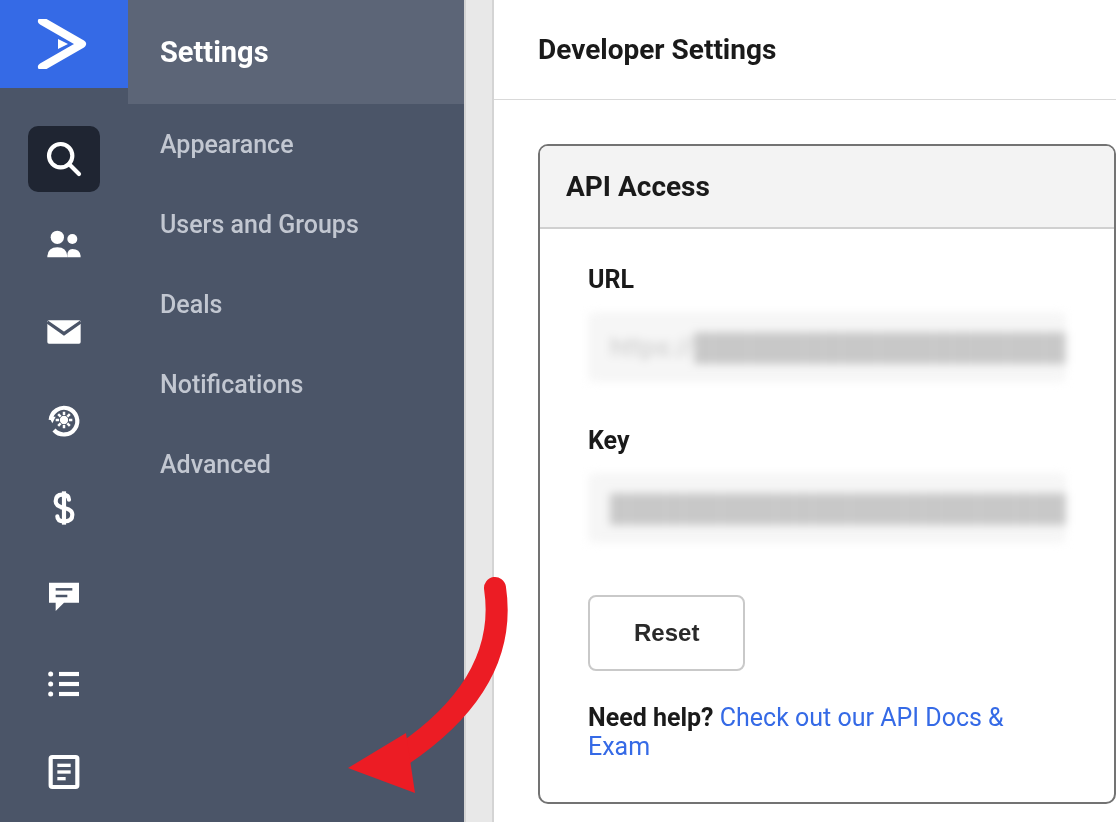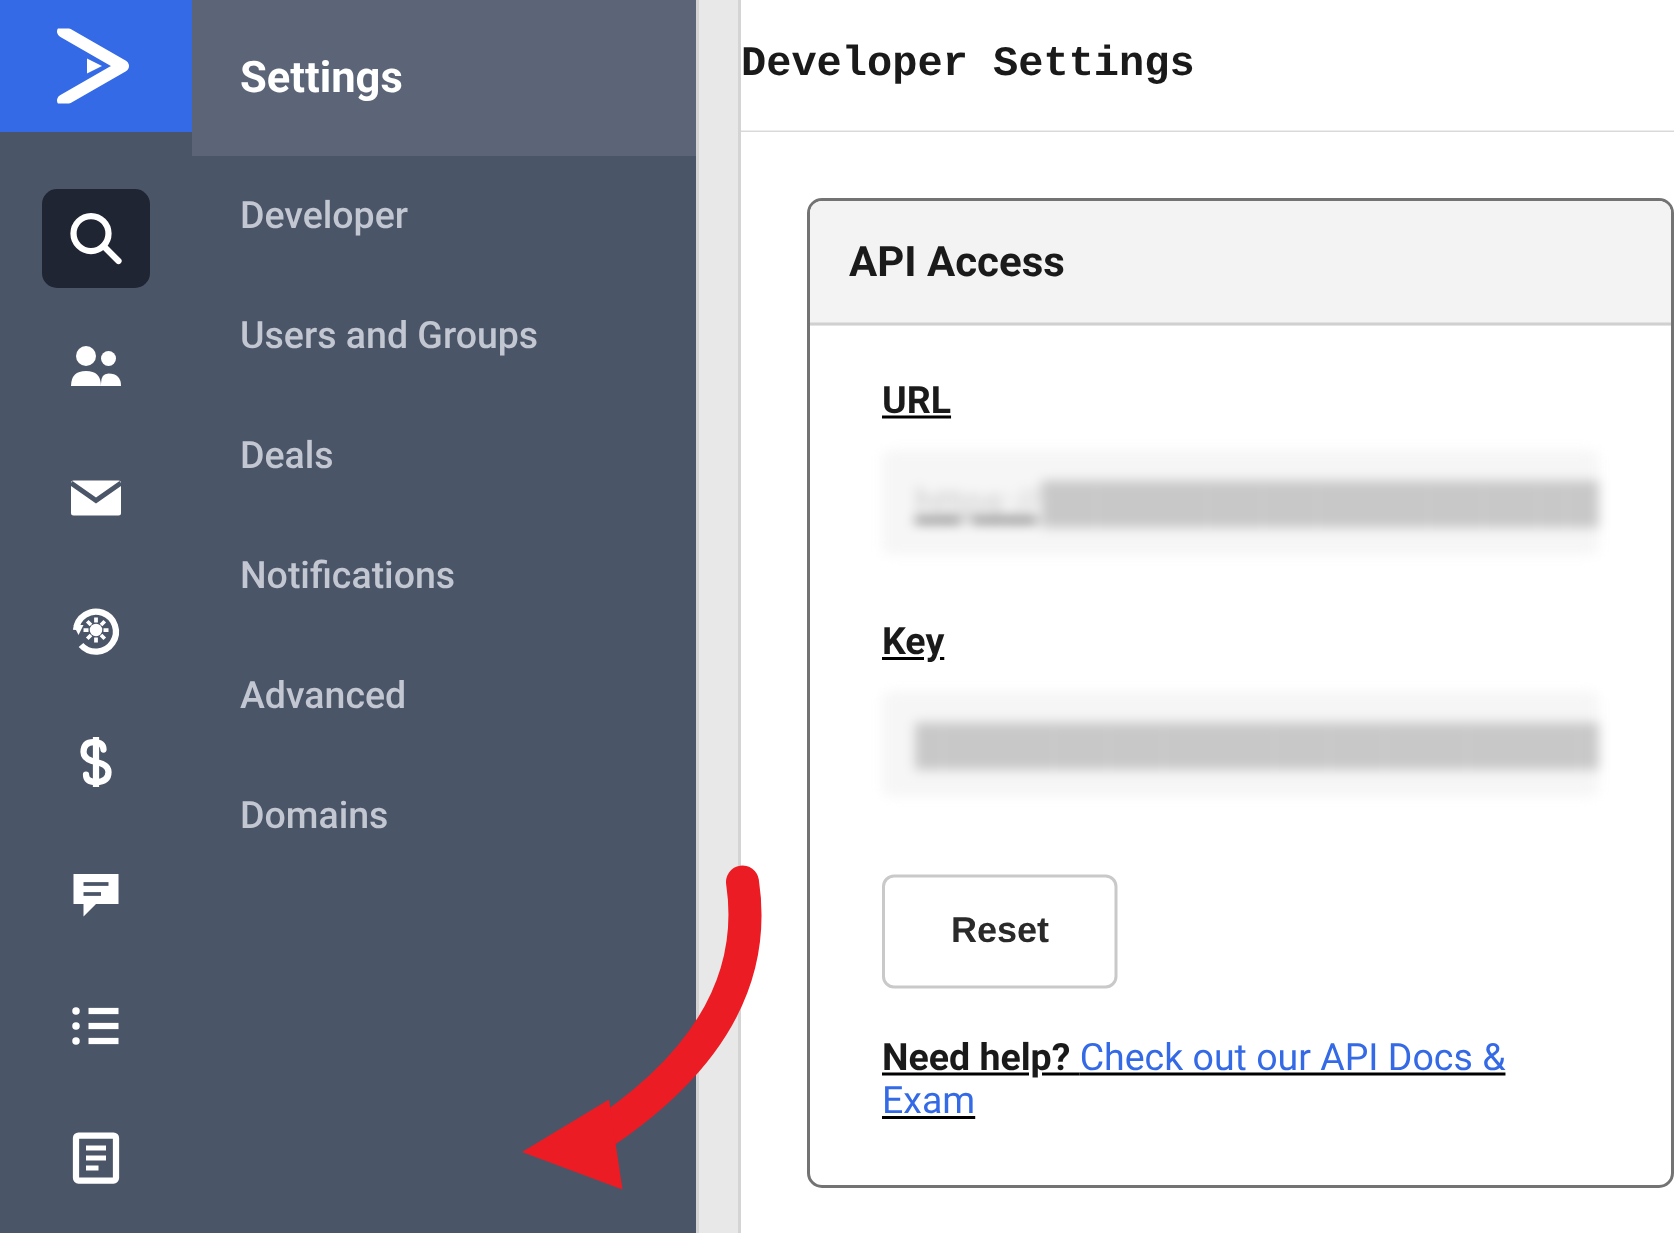--- a/index.html
+++ b/index.html
@@ -107,25 +107,25 @@
     }
     
     .main {
       flex: 1;
       background: #ffffff;
       display: flex;
       flex-direction: column;
       overflow: hidden;
     }
     .main-header {
-      height: 88px;
-      display: flex;
-      align-items: center;
+      height: 100px;
+      display: flex;
+      align-items: center;
+      padding-left: 44px;
       border-bottom: 1px solid #d9d9d9;
-      font-family: Liberation Mono, monospace;
     }
     .main-header span {
       font-size: 28px;
       font-weight: 700;
       color: #1a1a1a;
     }
     .main-body {
       padding: 44px 0 0 44px;
       flex: 1;
     }
@@ -140,21 +140,20 @@
       border-bottom: 2px solid #d0d0d0;
       padding: 24px 26px;
     }
     .card-header span {
       font-size: 28px;
       font-weight: 700;
       color: #1a1a1a;
     }
     .card-body {
       padding: 36px 48px 24px 48px;
-      text-decoration: underline;
     }
     .field {
       margin-bottom: 44px;
     }
     .field-label {
       font-size: 25px;
       font-weight: 700;
       color: #1a1a1a;
       margin-bottom: 18px;
       display: block;
@@ -276,36 +275,33 @@
         <line x1="8" y1="16" x2="13" y2="16" stroke="#ffffff" stroke-width="2"></line>
       </svg>
     </div>
   </div>
 
   <div class="settings-nav">
     <div class="settings-header">
       <span>Settings</span>
     </div>
     <div class="nav-item">
-        <span>Developer</span>
+        <span>Appearance</span>
       </div>
     <div class="nav-item">
         <span>Users and Groups</span>
       </div>
     <div class="nav-item">
         <span>Deals</span>
       </div>
     <div class="nav-item">
         <span>Notifications</span>
       </div>
     <div class="nav-item">
         <span>Advanced</span>
-      </div>
-    <div class="nav-item">
-        <span>Domains</span>
       </div>
   </div>
 
   <div class="gap"></div>
 
   <div class="main">
     <div class="main-header">
       <span>Developer Settings</span>
     </div>
     <div class="main-body">

